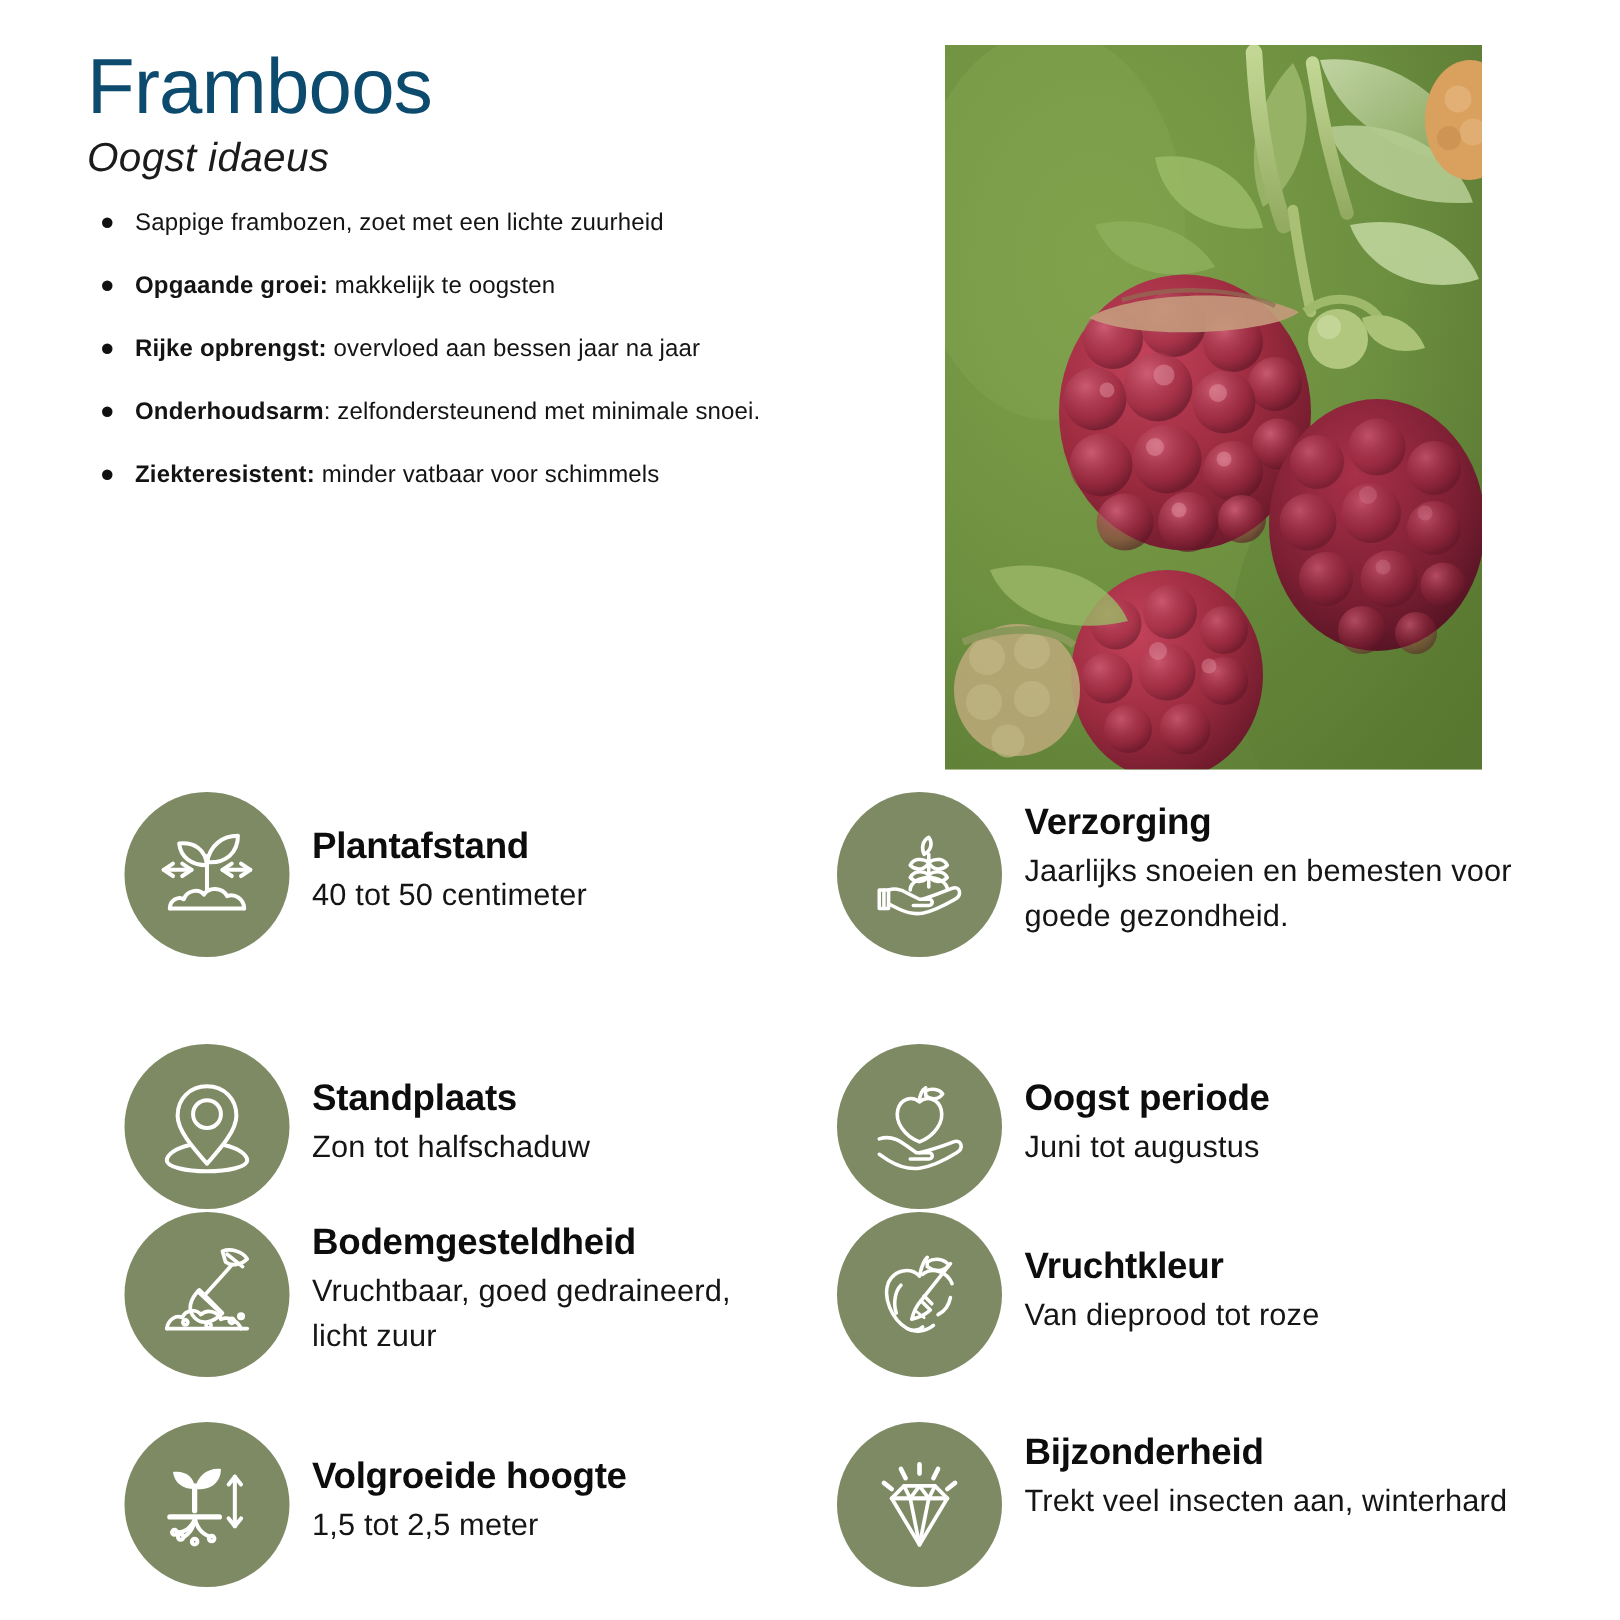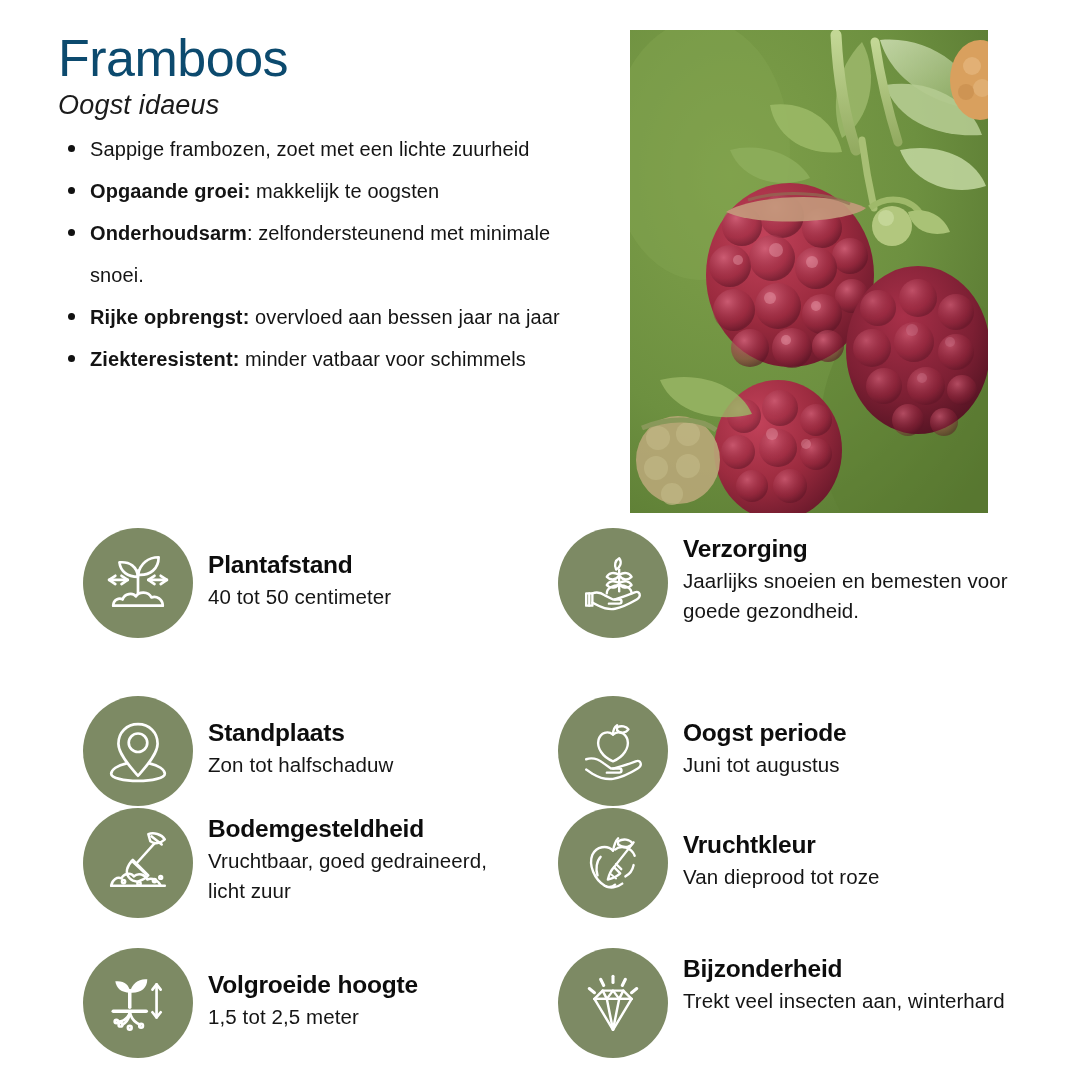--- a/index.html
+++ b/index.html
@@ -28,21 +28,21 @@
     color:#1b1b1b;
     margin-top:4px;
     letter-spacing:0.2px;
   }
 
   
   .feature-list { position:absolute; left:58px; top:128px; width:545px; }
   .feature-item {
     position:relative;
     padding-left:32px;
-    font-size:20px;
+    font-size:16px;
     line-height:42px;
     color:#141414;
     letter-spacing:0.1px;
   }
   .feature-item .dot {
     position:absolute;
     left:10px;
     top:17px;
     width:7px; height:7px;
     border-radius:50%;
@@ -117,25 +117,25 @@
   <div class="feature-item">
     <span class="dot"></span>
     <b></b><span>Sappige frambozen, zoet met een lichte zuurheid</span>
   </div>
   <div class="feature-item">
     <span class="dot"></span>
     <b>Opgaande groei:</b><span> makkelijk te oogsten</span>
   </div>
   <div class="feature-item">
     <span class="dot"></span>
-    <b>Onderhoudsarm</b><span>: zelfondersteunend met minimale snoei.</span>
+    <b>Rijke opbrengst:</b><span> overvloed aan bessen jaar na jaar</span>
   </div>
   <div class="feature-item">
     <span class="dot"></span>
-    <b>Rijke opbrengst:</b><span> overvloed aan bessen jaar na jaar</span>
+    <b>Onderhoudsarm</b><span>: zelfondersteunend met minimale snoei.</span>
   </div>
   <div class="feature-item">
     <span class="dot"></span>
     <b>Ziekteresistent:</b><span> minder vatbaar voor schimmels</span>
   </div>
 </div>
 
 <div class="photo-frame">
   <svg viewBox="0 0 358 483" preserveAspectRatio="xMidYMid slice">
     <defs>

